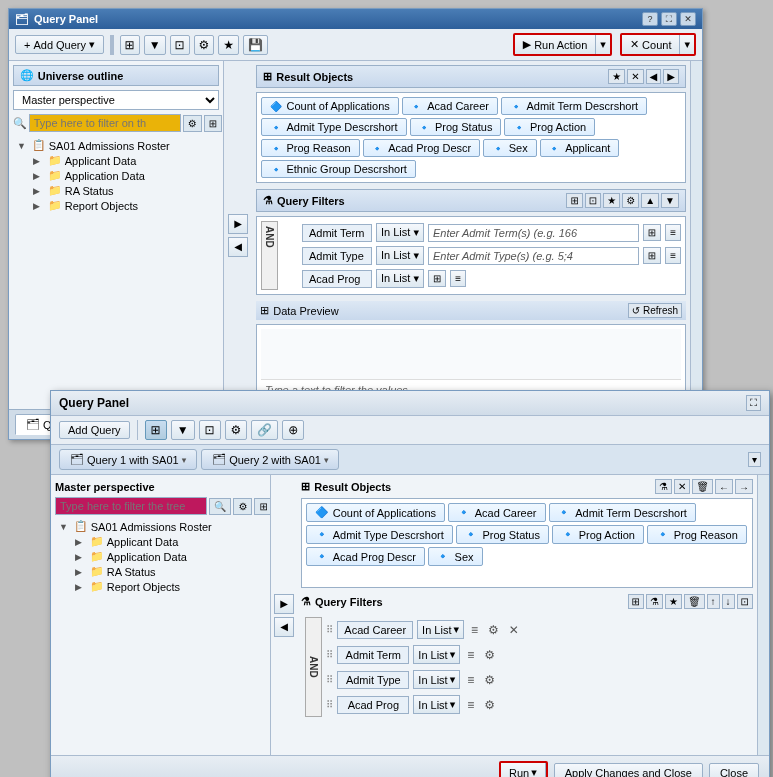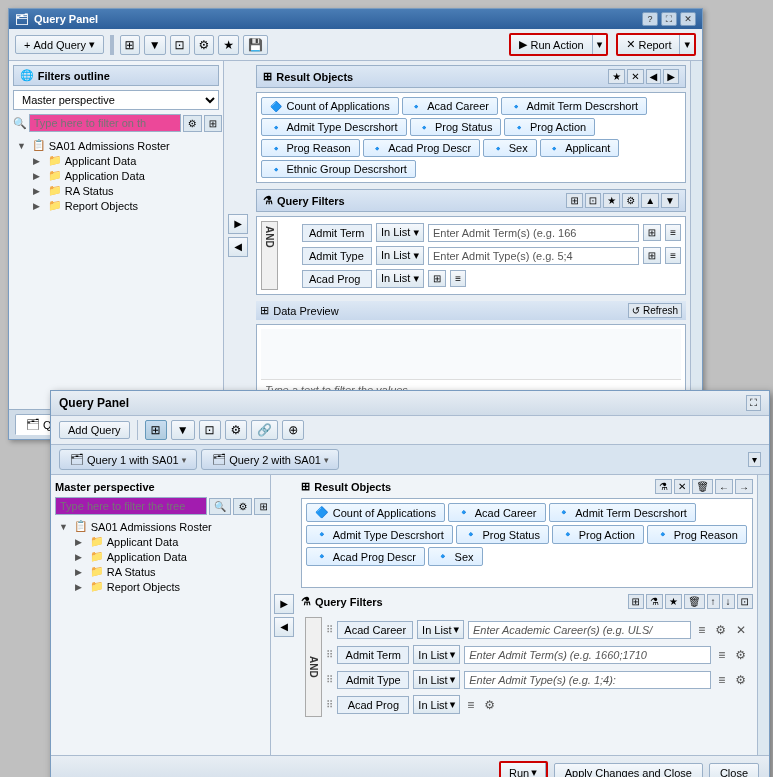--- a/index.html
+++ b/index.html
@@ -143,21 +143,21 @@
     }
     .search-row {
       display: flex; align-items: center; gap: 2px;
       margin-bottom: 6px;
     }
     .search-input {
       flex: 1;
       border: 1px solid #9ab0c8;
       padding: 2px 4px;
       font-size: 11px;
-      background: #ec4899;
+      background: #eab308;
     }
     .search-icon-btn {
       background: #dde8f0;
       border: 1px solid #9ab0c8;
       padding: 2px 4px;
       cursor: pointer;
       font-size: 10px;
     }
     .tree-area {
       font-size: 11px;
@@ -262,20 +262,21 @@
       padding: 2px 4px;
       font-size: 11px;
       cursor: pointer;
     }
     .filter-value {
       background: white;
       border: 1px solid #9ab0c8;
       padding: 2px 4px;
       font-size: 11px;
       flex: 1;
+      font-style: italic;
       color: #555;
     }
     .filter-action-btn {
       background: linear-gradient(to bottom, #f5f8fc, #dde8f0);
       border: 1px solid #9ab0c8;
       padding: 2px 4px;
       font-size: 10px;
       cursor: pointer;
     }
 
@@ -406,21 +407,21 @@
     }
     .bottom-search-row {
       display: flex; align-items: center; gap: 2px;
       margin-bottom: 4px;
     }
     .bottom-search-input {
       flex: 1;
       border: 1px solid #9ab0c8;
       padding: 2px 4px;
       font-size: 11px;
-      background: #a21caf;
+      background: #be185d;
     }
     .bottom-nav-arrows {
       display: flex; flex-direction: column; justify-content: center; align-items: center;
       gap: 3px;
       padding: 4px 3px;
     }
     .bottom-right {
       flex: 1;
       padding: 4px;
       overflow-y: auto;
@@ -591,32 +592,32 @@
     <div class="run-queries-group">
       <button class="run-queries-btn">
         <span>▶</span>
         <span>Run Action</span>
       </button>
       <button class="run-queries-dd">▾</button>
     </div>
     <div class="close-group">
       <button class="close-btn">
         <span>✕</span>
-        <span>Report</span>
+        <span>Count</span>
       </button>
       <button class="close-dd">▾</button>
     </div>
   </div>
 
   <div class="main-content">
 
     <div class="left-panel">
       <div class="universe-header">
         <span>🌐</span>
-        <span>Filters outline</span>
+        <span>Universe outline</span>
       </div>
       <select class="dropdown-select">
         <option>Master perspective</option>
       </select>
       <div class="search-row">
         <span style="font-size:11px; color:#888;">🔍</span>
         <input class="search-input" type="text" placeholder="Type here to filter on th" style="">
         <button class="search-icon-btn">⚙</button>
         <button class="search-icon-btn">⊞</button>
       </div>
@@ -947,46 +948,43 @@
           <div class="bottom-and-label">AND</div>
           <div class="bottom-filters-list">
 
             <div class="bottom-filter-row">
               <span class="bottom-filter-handle">⠿</span>
               <span class="bottom-filter-label">Acad Career</span>
               <button class="bottom-filter-op">
                 <span>In List</span>
                 <span>▾</span>
               </button>
-              <span class="bottom-filter-value">Enter Academic Career(s) (e.g. ULS/</span>
               <span class="bottom-filter-icon">≡</span>
               <span class="bottom-filter-icon">⚙</span>
               <span class="bottom-filter-icon">✕</span>
             </div>
 
             <div class="bottom-filter-row">
               <span class="bottom-filter-handle">⠿</span>
               <span class="bottom-filter-label">Admit Term</span>
               <button class="bottom-filter-op">
                 <span>In List</span>
                 <span>▾</span>
               </button>
-              <span class="bottom-filter-value">Enter Admit Term(s) (e.g. 1660;1710</span>
               <span class="bottom-filter-icon">≡</span>
               <span class="bottom-filter-icon">⚙</span>
             </div>
 
             <div class="bottom-filter-row">
               <span class="bottom-filter-handle">⠿</span>
               <span class="bottom-filter-label">Admit Type</span>
               <button class="bottom-filter-op">
                 <span>In List</span>
                 <span>▾</span>
               </button>
-              <span class="bottom-filter-value">Enter Admit Type(s) (e.g. 1;4):</span>
               <span class="bottom-filter-icon">≡</span>
               <span class="bottom-filter-icon">⚙</span>
             </div>
 
             <div class="bottom-filter-row">
               <span class="bottom-filter-handle">⠿</span>
               <span class="bottom-filter-label">Acad Prog</span>
               <button class="bottom-filter-op">
                 <span>In List</span>
                 <span>▾</span>

